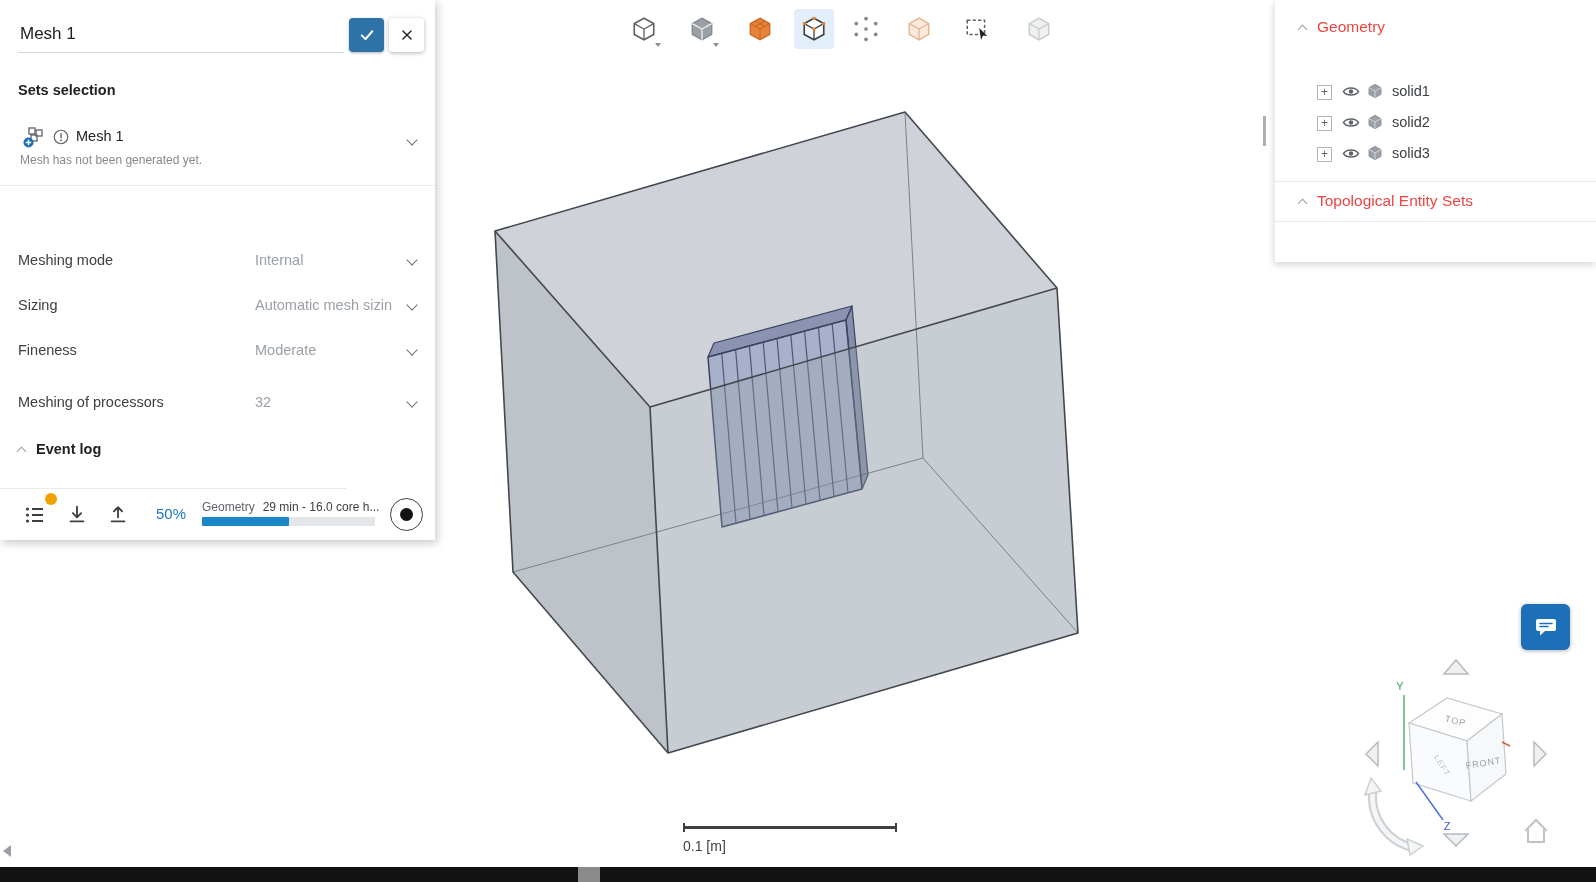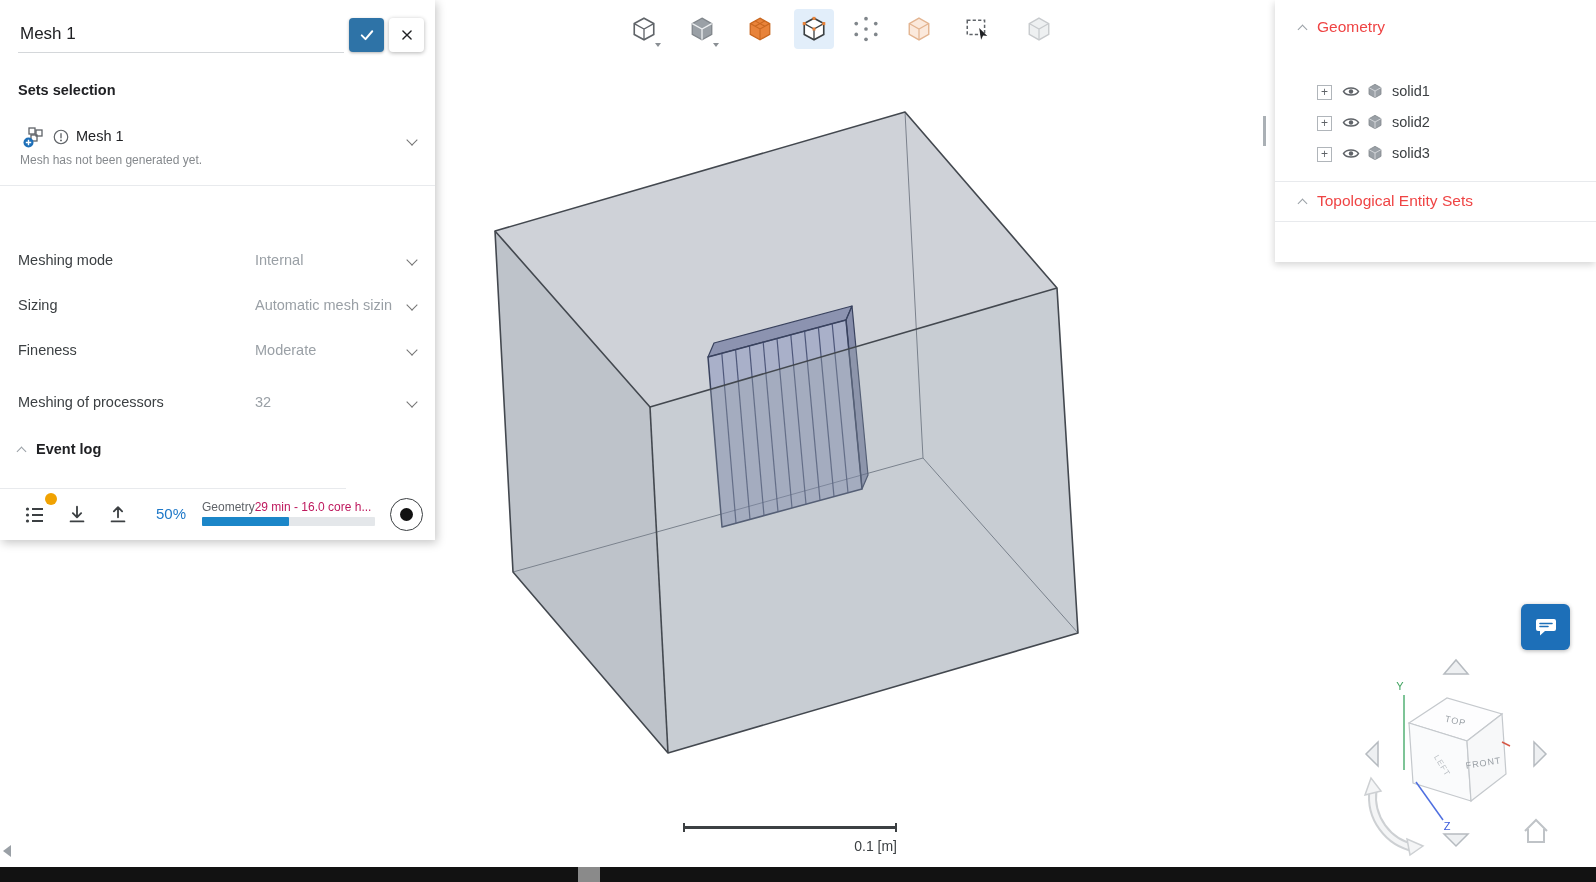--- a/index.html
+++ b/index.html
@@ -28,21 +28,21 @@
   .chev{display:inline-block;width:7px;height:7px;border-right:1.8px solid #757575;border-bottom:1.8px solid #757575;transform:rotate(45deg)}
   .chev.up{transform:rotate(-135deg)}
   .chev.gray{border-color:#9aa0a6;width:6px;height:6px}
   #event-log-row{position:absolute;left:0;top:438px;width:435px;height:28px}
   #event-log-label{position:absolute;left:36px;top:3px;font-weight:bold;font-size:14.5px;color:#202124}
   #panel-footer{position:absolute;left:0;bottom:0;width:346px;height:51px;border-top:1px solid #e8eaed;background:#fff}
   .ft-btn{position:absolute;top:13px;width:26px;height:26px;display:flex;align-items:center;justify-content:center}
   #notif-badge{position:absolute;left:45px;top:4px;width:12px;height:12px;border-radius:50%;background:#f0a202;z-index:2}
   #progress-pct{position:absolute;left:156px;top:16px;font-size:15px;color:#1e78c8}
   #status-line{position:absolute;left:202px;top:11px;font-size:12px;color:#5f6368;white-space:nowrap;width:180px;overflow:hidden}
-  #status-line .detail{margin-left:0;color:#be185d}
+  #status-line .detail{margin-left:8px;color:#404040}
   #progress-track{position:absolute;left:202px;top:28px;width:173px;height:9px;background:#e4e7ea;border-radius:1px}
   #progress-fill{height:100%;background:#1b86c8;border-radius:1px}
   #stop-btn{position:absolute;left:390px;top:9px;width:33px;height:33px;border-radius:50%;border:1.5px solid #3c4043;background:#fff;display:flex;align-items:center;justify-content:center}
   #stop-dot{width:13px;height:13px;border-radius:50%;background:#111}
 
   
   .tbtn{position:absolute;top:9px;width:40px;height:40px;display:flex;align-items:center;justify-content:center;border-radius:4px;z-index:6}
   .tbtn.active{background:#e2eefa}
   .corner-caret{position:absolute;right:3px;bottom:2px;width:0;height:0;border-left:3.5px solid transparent;border-right:3.5px solid transparent;border-top:4px solid #8a8f94}
 
@@ -60,21 +60,21 @@
   #prim-plus{position:absolute;left:262px;top:0px;width:20px;height:20px;border-radius:50%;border:1px solid #dadce0;background:#fff;color:#80868b;font-size:14px;line-height:18px;text-align:center}
   #prim-plus::before{content:"+"}
   #resize-handle{position:absolute;left:1263px;top:116px;width:3px;height:30px;background:#aab0b5;z-index:4}
 
   
   #scene{position:absolute;left:0;top:0;z-index:0}
   #scalebar{position:absolute;left:683px;top:826px;width:214px;z-index:1}
   #scalebar .bar{position:relative;height:3px;background:#3c4043}
   #scalebar .tick{position:absolute;top:-3px;width:2px;height:9px;background:#3c4043}
   #scalebar .t-l{left:0}#scalebar .t-r{right:0}
-  #scale-label{margin-top:9px;text-align:right;font-size:14px;color:#3c4043}
+  #scale-label{margin-top:9px;text-align:left;font-size:14px;color:#3c4043}
   #nav-gizmo{position:absolute;left:1355px;top:650px;z-index:1}
   #chat-btn{position:absolute;left:1521px;top:604px;width:49px;height:46px;background:#1d6fb8;border-radius:6px;display:flex;align-items:center;justify-content:center;z-index:6;box-shadow:0 1px 4px rgba(0,0,0,.3)}
   #bottom-strip{position:absolute;left:0;bottom:0;width:1596px;height:15px;background:#121212;z-index:7}
   #bottom-strip .notch{position:absolute;left:578px;top:0;width:22px;height:15px;background:#8a8a8a}
   #collapse-arrow{position:absolute;left:3px;top:845px;width:0;height:0;border-top:6px solid transparent;border-bottom:6px solid transparent;border-right:8px solid #9aa0a6;z-index:8}
 </style>
 </head>
 <body>
 
 <div class="app">

